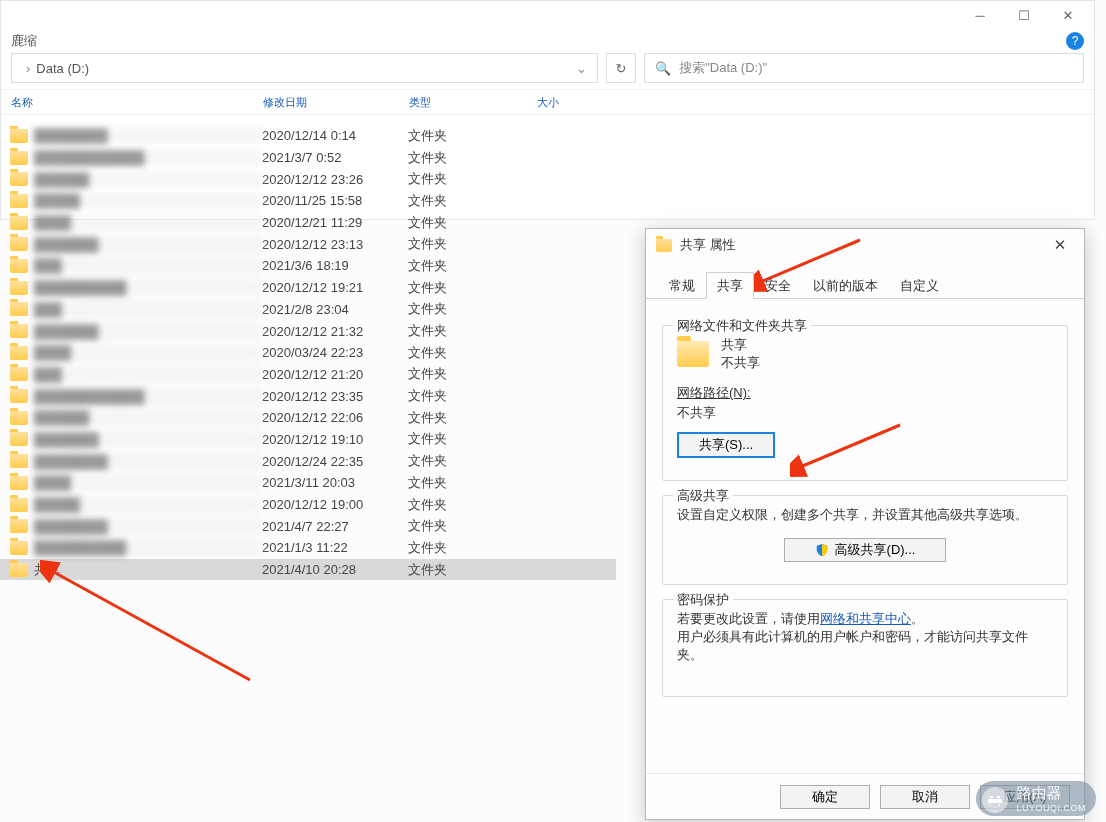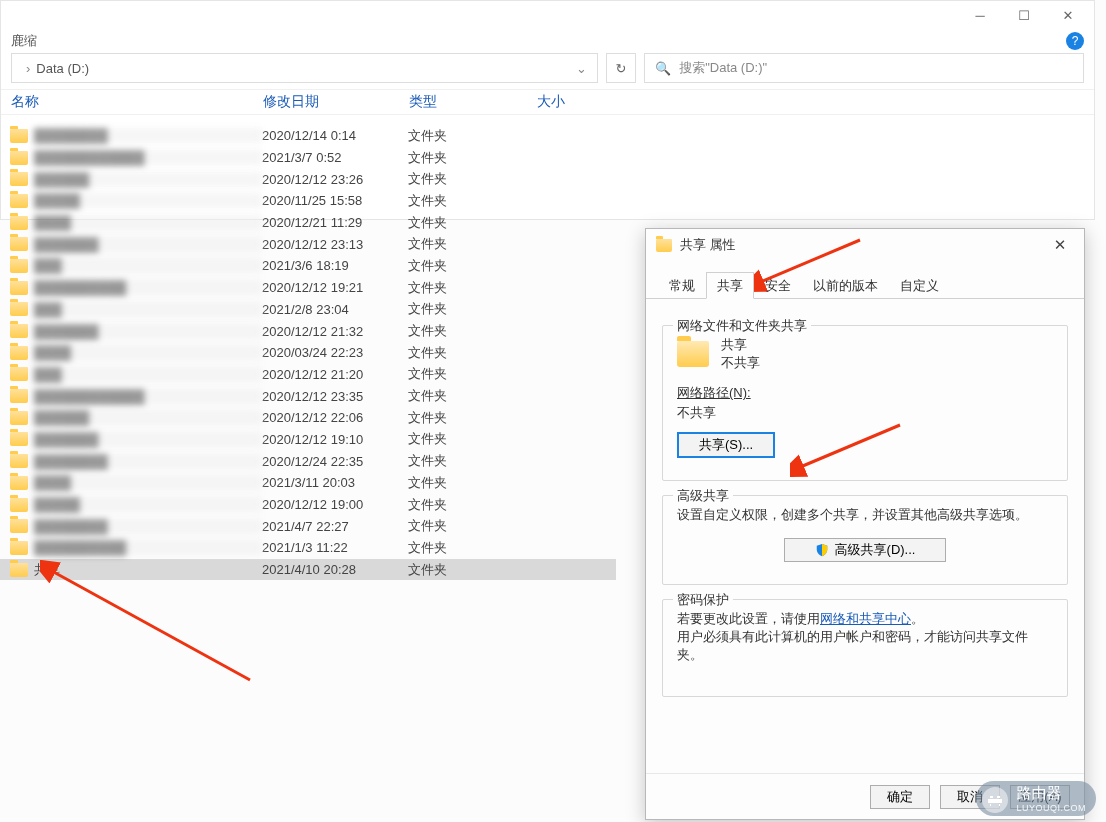--- a/index.html
+++ b/index.html
@@ -88,21 +88,21 @@
   color: #888;
 }
 .search .placeholder { margin-left: 8px; font-size: 13px; }
 .headers {
   display: flex;
   align-items: center;
   height: 26px;
   border-top: 1px solid #f0f0f0;
   border-bottom: 1px solid #f0f0f0;
   color: #1a5bb8;
-  font-size: 14px;
+  font-size: 11px;
 }
 .col-name { width: 262px; padding-left: 10px; }
 .col-date { width: 146px; }
 .col-type { width: 128px; }
 .col-size { width: 90px; }
 .filelist {
   position: absolute;
   left: 0;
   top: 125px;
   width: 616px;
@@ -264,21 +264,21 @@
 .link { color: #1a5bb8; text-decoration: underline; }
 .dlg-btns {
   height: 46px;
   display: flex;
   align-items: center;
   justify-content: flex-end;
   gap: 10px;
   padding-right: 14px;
   border-top: 1px solid #e8e8e8;
 }
-.dlg-btns .btn { width: 60px; padding: 0; }
+.dlg-btns .btn { width: 90px; padding: 0; }
 
 .watermark {
   position: absolute;
   right: 10px;
   bottom: 6px;
   display: flex;
   align-items: flex-end;
   gap: 8px;
   color: #fff;
   background: rgba(120,140,160,.6);

